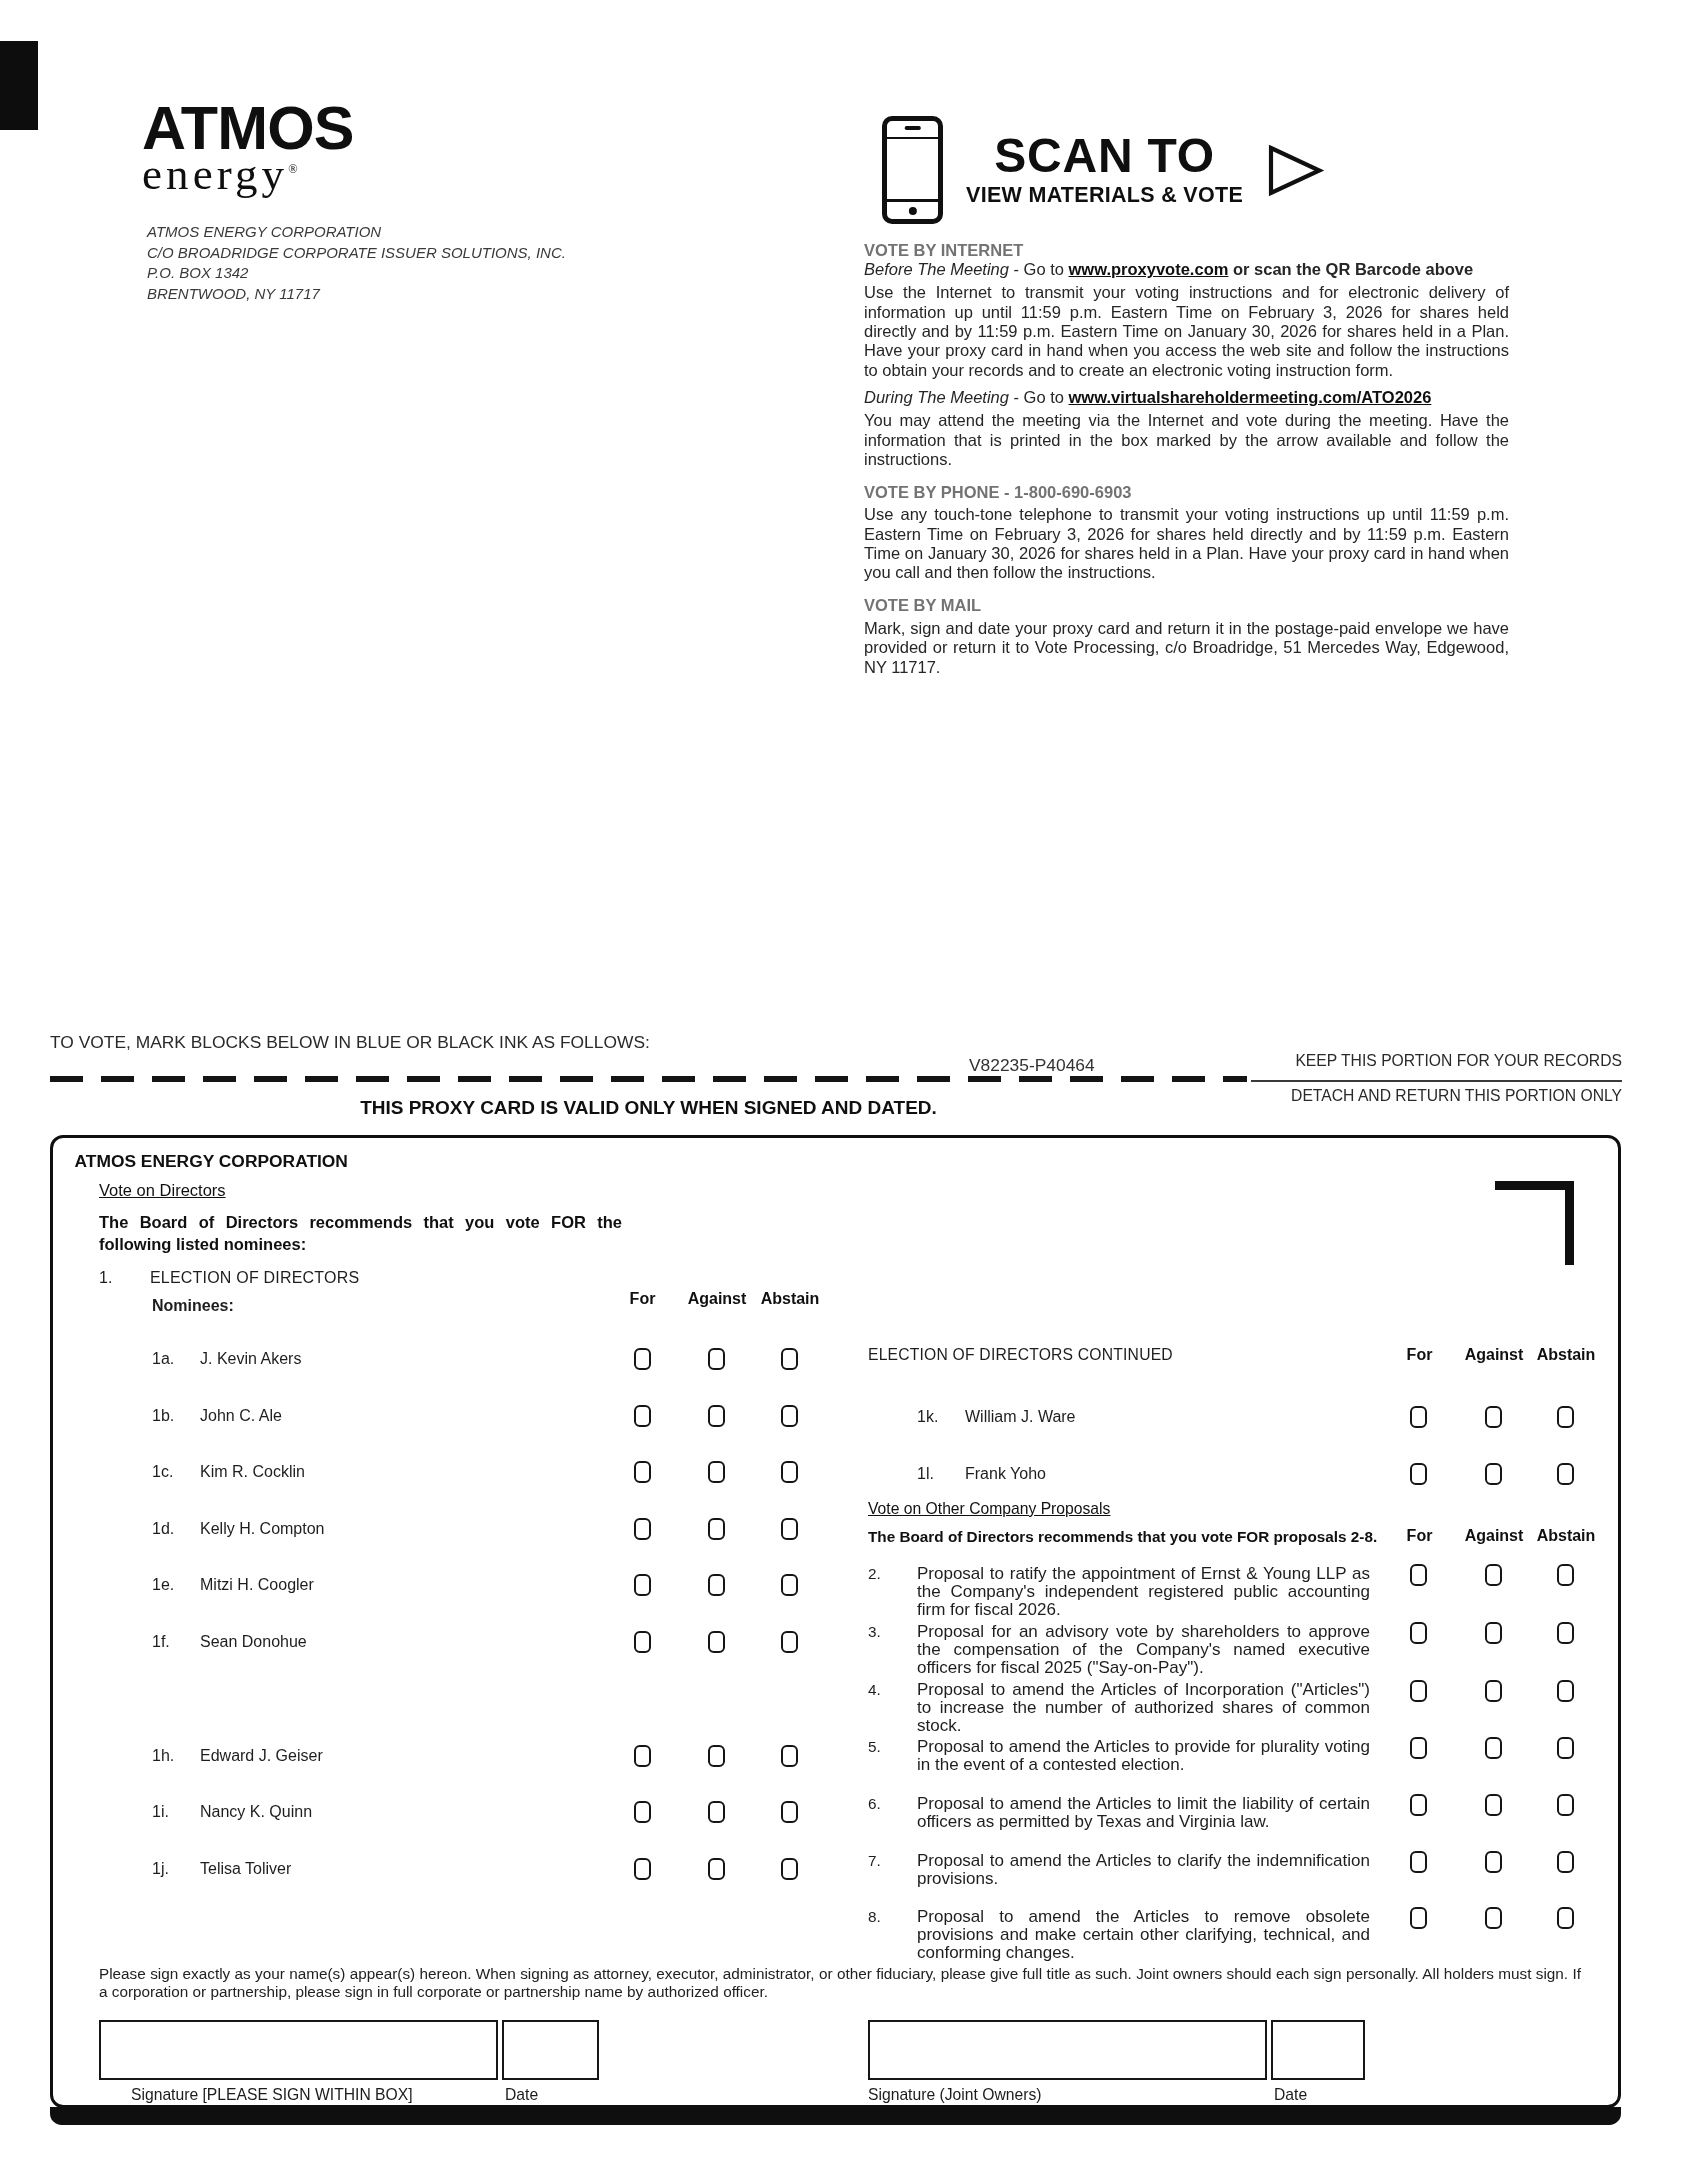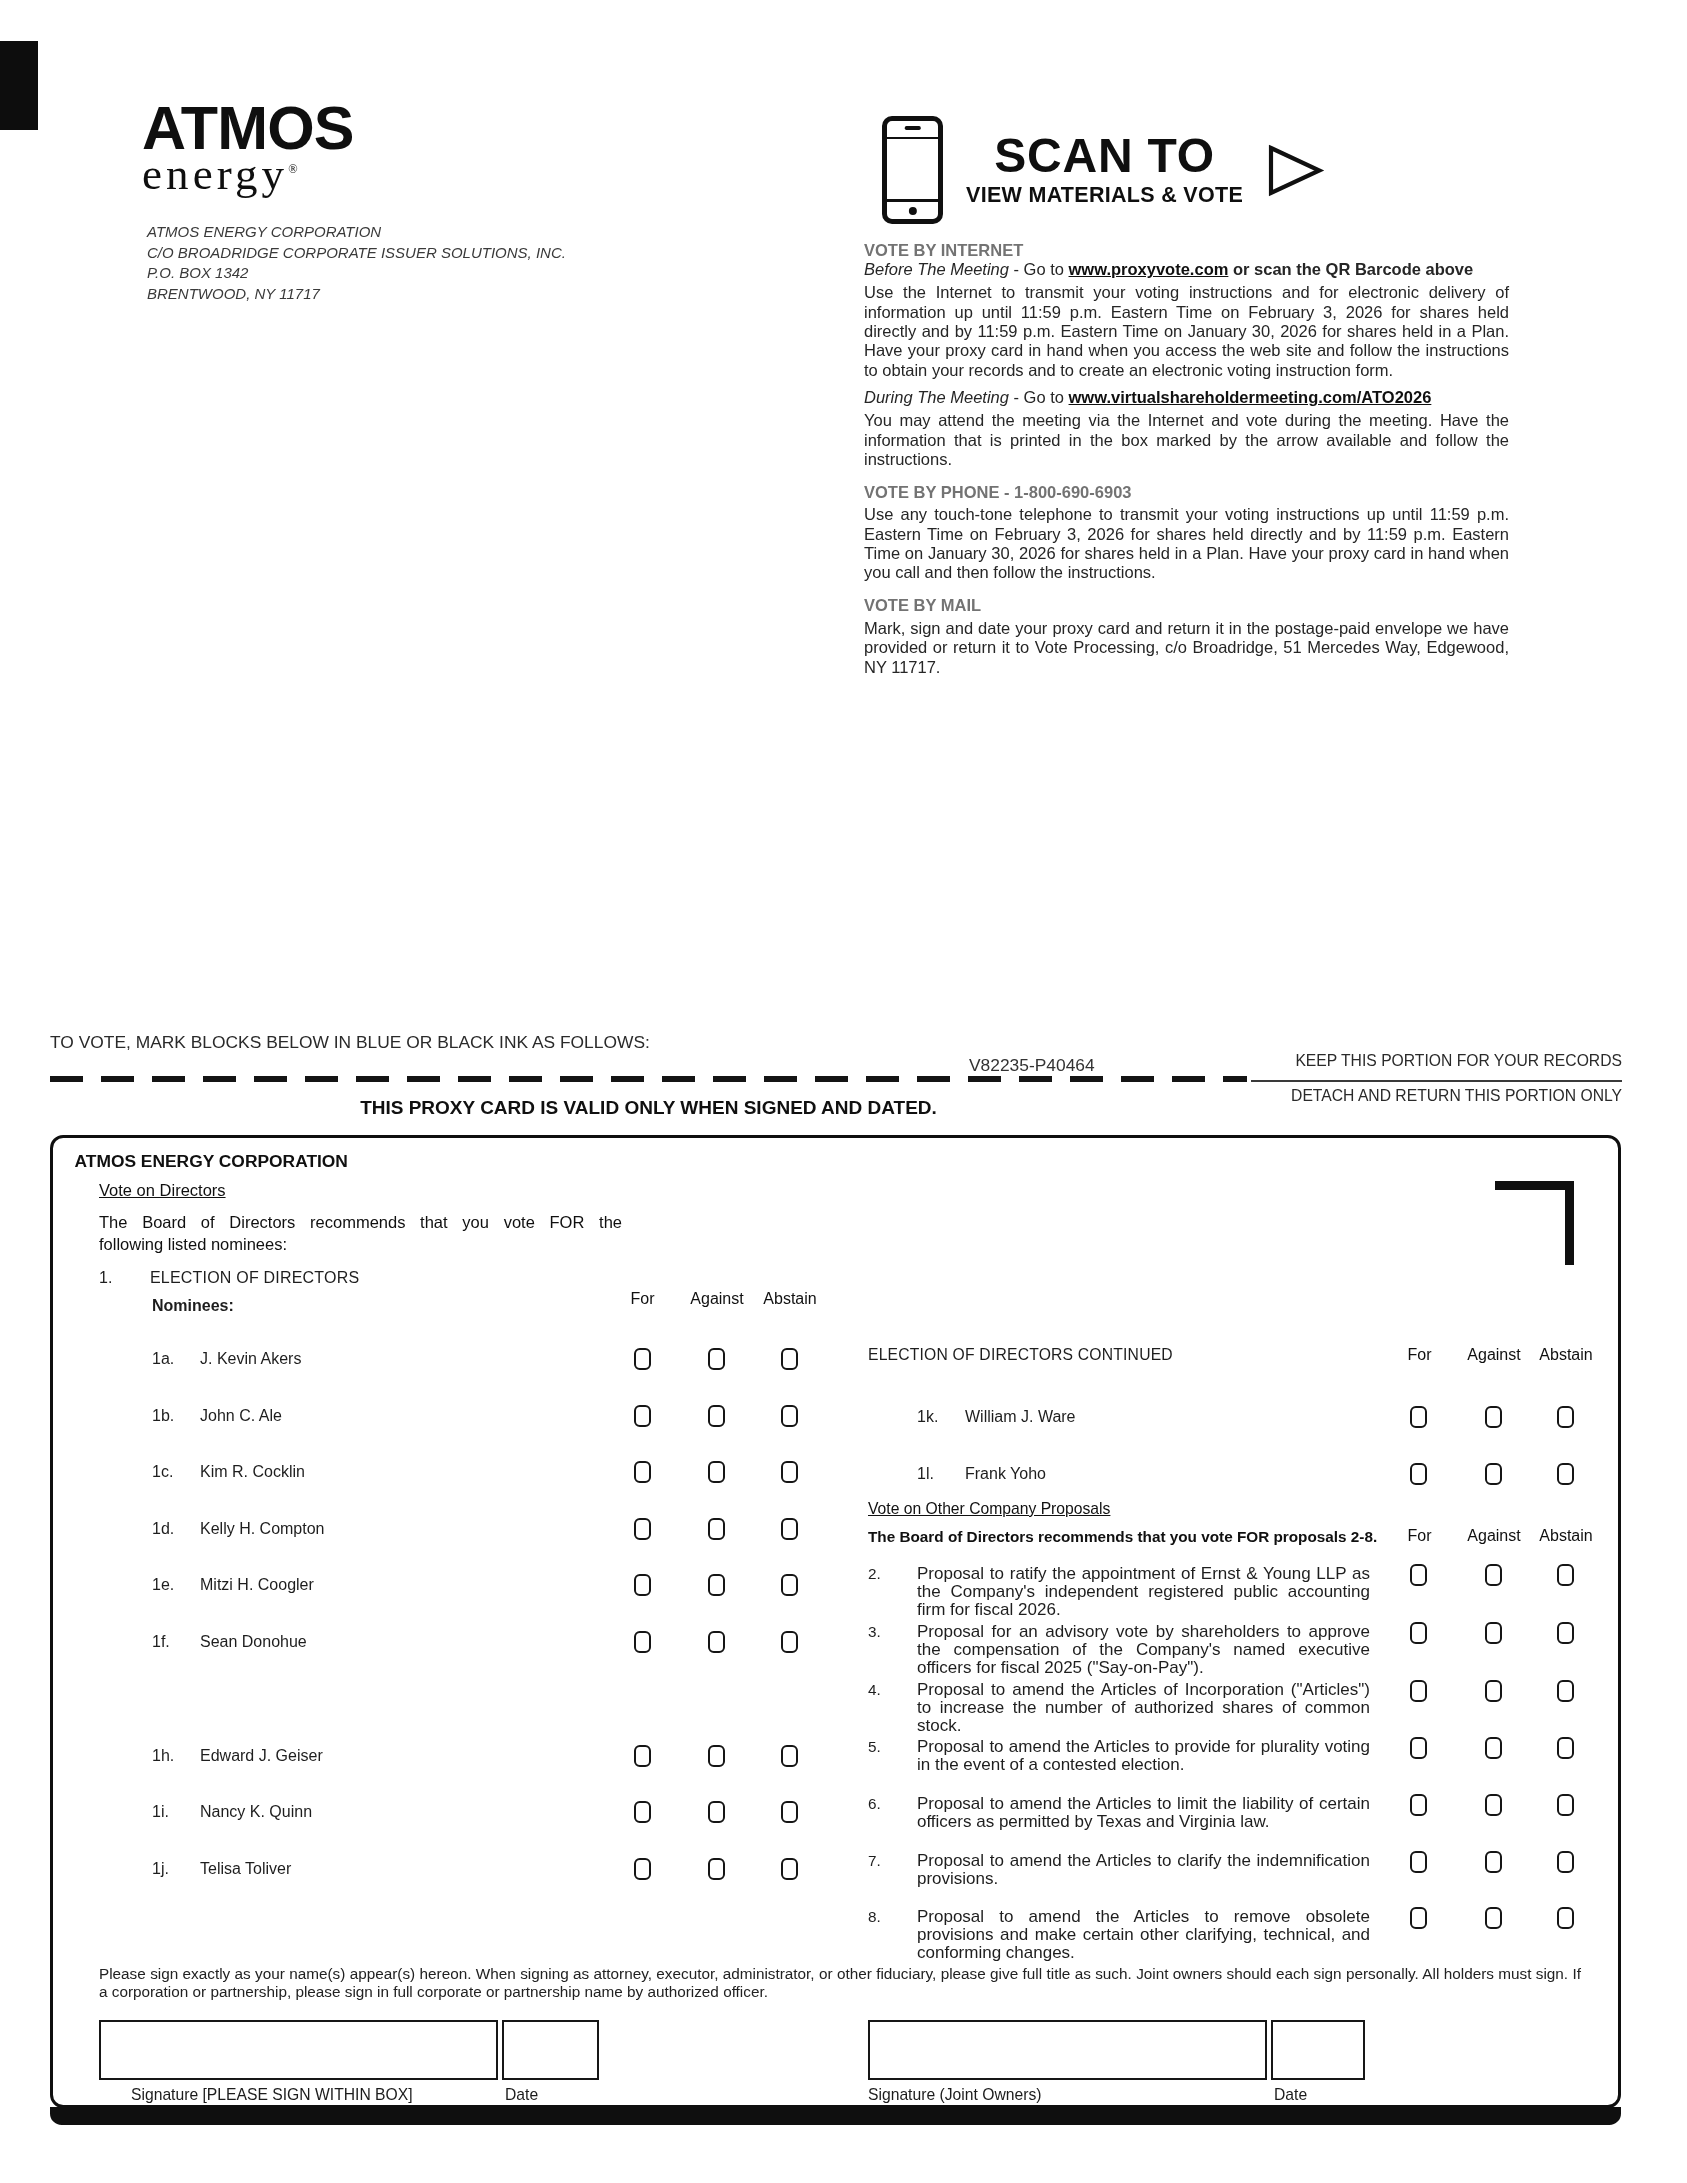--- a/index.html
+++ b/index.html
@@ -51,30 +51,30 @@
 
   
   .card { position:absolute; left:50px; top:1135px; width:1571px; height:973px; border:3.3px solid #0f0f0f; border-radius:13.2px; background:#fff; }
   .bottom-bar { position:absolute; left:50px; top:2107px; width:1571px; height:18px; background:#0f0f0f; border-radius:0 0 11.6px 11.6px; }
   .corner-mark { position:absolute; left:1442px; top:43px; width:79px; height:84px; border-top:9px solid #0f0f0f; border-right:9px solid #0f0f0f; }
 
   .company-title { position:absolute; left:21.5px; top:13.2px; font-size:17.4px; font-weight:700; color:#101010; }
   .sec-title { position:absolute; font-size:16.5px; font-weight:400; text-decoration:underline; color:#101010; }
   .sec1-title { left:46px; top:43px; }
   .sec2-title { left:815px; top:362px; font-size:15.7px; }
-  .rec1 { position:absolute; left:46px; top:73px; width:523px; font-size:16.5px; font-weight:400; color:#101010; line-height:22px; }
+  .rec1 { position:absolute; left:46px; top:73px; width:523px; font-size:16.5px; font-weight:700; color:#101010; line-height:22px; }
   .rec1 .l1 { text-align:justify; text-align-last:justify; }
   .rec2 { position:absolute; left:815px; top:390px; width:529px; font-size:15.3px; font-weight:700; color:#101010; }
 
   .item1-num { position:absolute; left:46px; top:131px; font-size:16px; }
   .item1-label { position:absolute; left:97px; top:131px; font-size:16px; letter-spacing:0.2px; }
   .nominees-label { position:absolute; left:99px; top:159px; font-size:16px; font-weight:700; }
   .continued-label { position:absolute; left:815px; top:208px; font-size:15.7px; letter-spacing:0.2px; }
 
-  .vote-header { position:absolute; font-size:16px; font-weight:400; color:#101010; text-align:center; }
+  .vote-header { position:absolute; font-size:16px; font-weight:700; color:#101010; text-align:center; }
   .lh-for { left:569px; top:152px; width:41px; }
   .lh-against { left:631px; top:152px; width:66px; }
   .lh-abstain { left:704px; top:152px; width:66px; }
   .rh1-for { left:1346px; top:208px; width:41px; }
   .rh1-against { left:1408px; top:208px; width:66px; }
   .rh1-abstain { left:1480px; top:208px; width:66px; }
   .rh2-for { left:1346px; top:389px; width:41px; }
   .rh2-against { left:1408px; top:389px; width:66px; }
   .rh2-abstain { left:1480px; top:389px; width:66px; }
 

